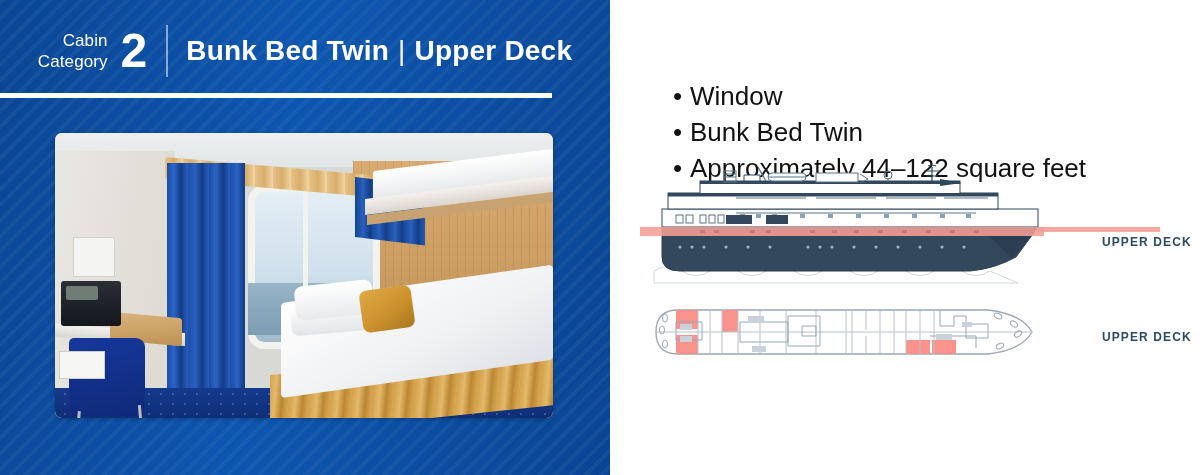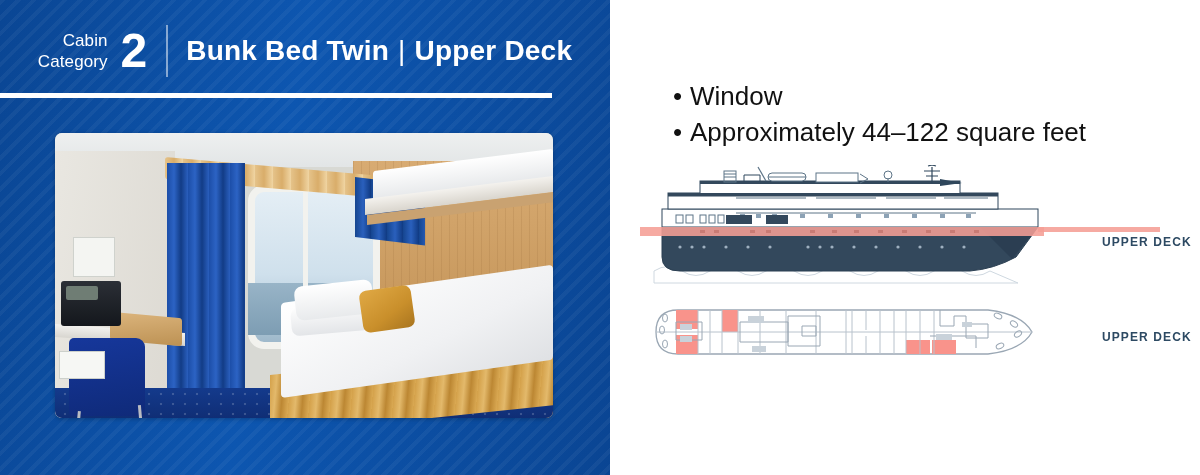--- a/index.html
+++ b/index.html
@@ -237,20 +237,21 @@
         <div class="ph-card2"></div>
       </div>
     </div>
   </div>
 
   <div class="right">
 
     <div class="bullets">
       <ul>
         <li><span class="dot">•</span><span>Window</span></li>
+        <li><span class="dot">•</span><span>Bunk Bed Twin</span></li>
         <li><span class="dot">•</span><span>Approximately 44–122 square feet</span></li>
       </ul>
     </div>
 
     <div class="ship-wrap">
       <svg width="560" height="120" viewBox="0 0 560 120">
         <g>
 
           <path d="M14 106 q14 -9 28 0 q14 9 28 0 q14 -9 28 0 q14 9 28 0 q14 -9 28 0 q14 9 28 0 q14 -9 28 0 q14 9 28 0 q14 -9 28 0 q14 9 28 0 q14 -9 28 0 q14 9 28 0 L378 118 L14 118 Z" fill="#ffffff" stroke="#cfd8e0" stroke-width="1"></path>
 

